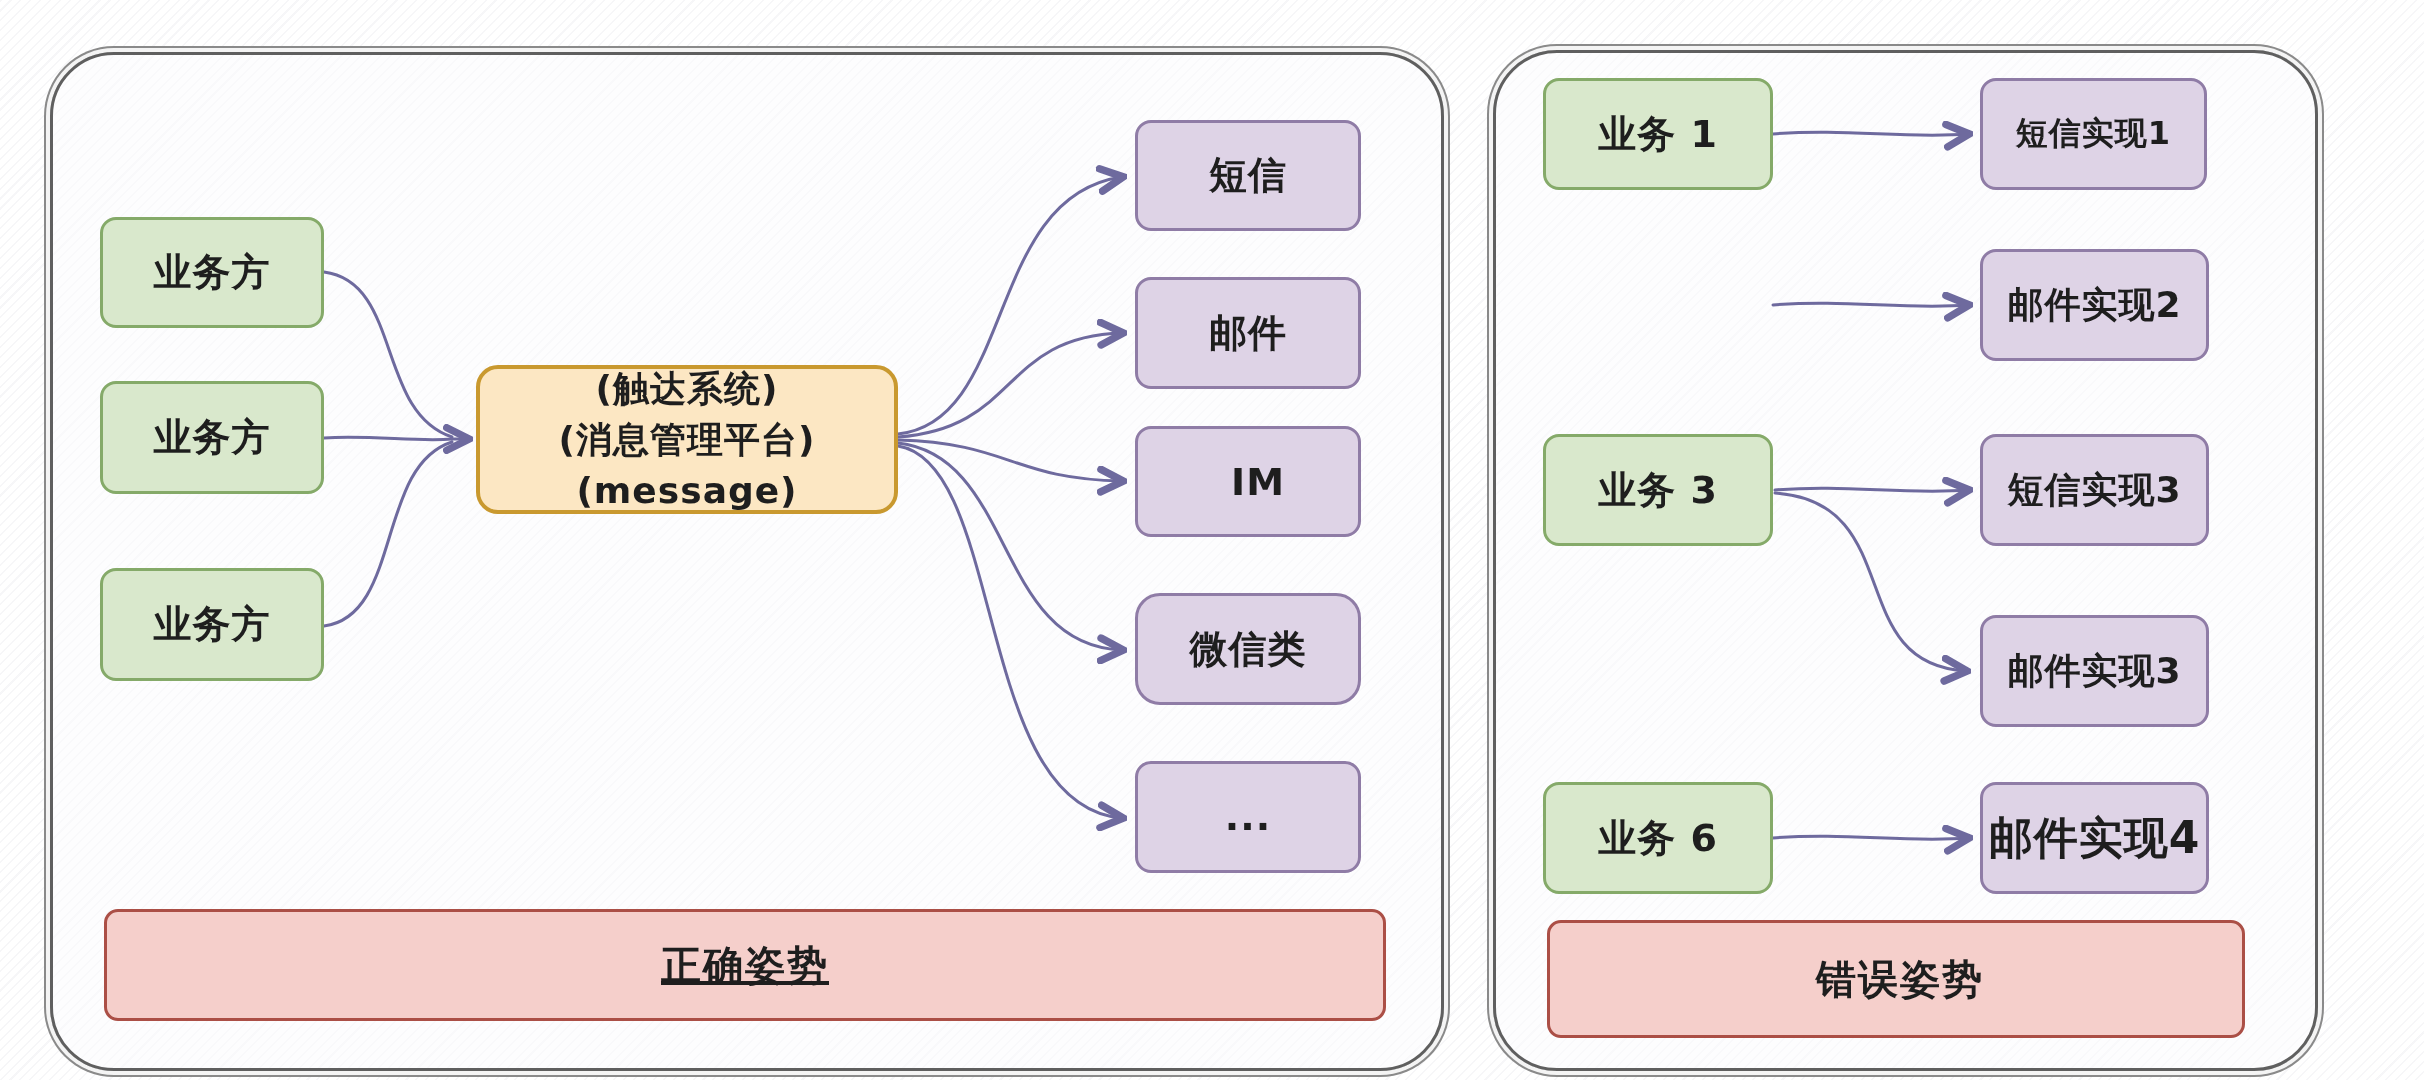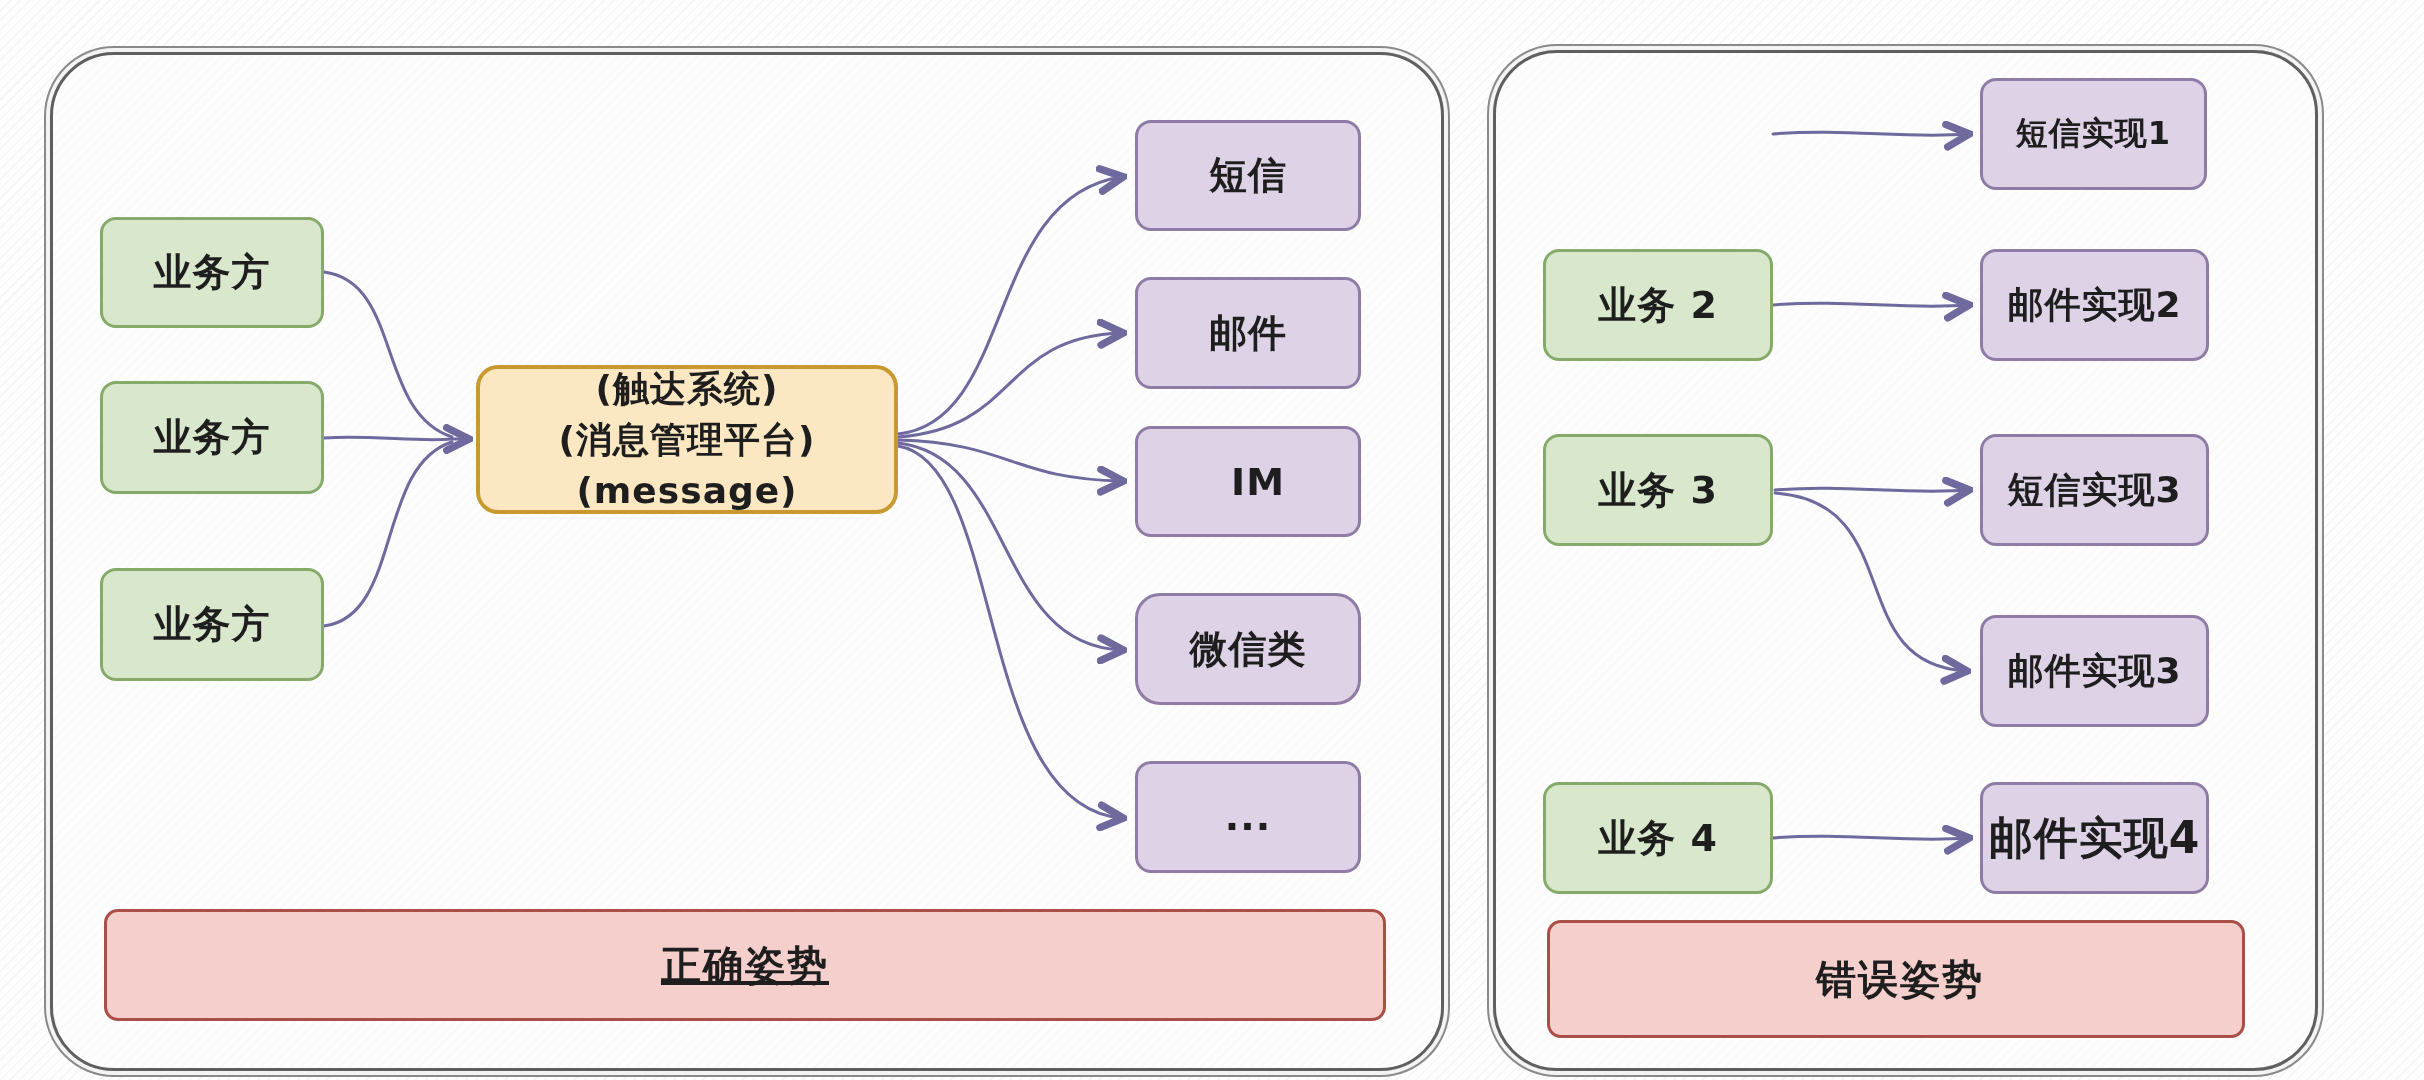--- a/index.html
+++ b/index.html
@@ -91,23 +91,23 @@
   </div>
 
   <div class="node purple" style="left:1135px;top:120px;width:226px;height:111px;">短信</div>
   <div class="node purple" style="left:1135px;top:277px;width:226px;height:112px;font-family:Liberation Serif, serif;">邮件</div>
   <div class="node purple" style="left:1135px;top:426px;width:226px;height:111px;padding-left:20px;">IM</div>
   <div class="node purple" style="left:1135px;top:593px;width:226px;height:112px;border-radius:25px;">微信类</div>
   <div class="node purple" style="left:1135px;top:761px;width:226px;height:112px;">...</div>
 
   <div class="node pinkbar" style="left:104px;top:909px;width:1282px;height:112px;text-decoration:underline;">正确姿势</div>
 
-  <div class="node green" style="left:1543px;top:249px;width:230px;height:112px;">业务 2</div>
+  <div class="node green" style="left:1543px;top:78px;width:230px;height:112px;">业务 1</div>
   <div class="node green" style="left:1543px;top:434px;width:230px;height:112px;">业务 3</div>
-  <div class="node green" style="left:1543px;top:782px;width:230px;height:112px;">业务 4</div>
+  <div class="node green" style="left:1543px;top:782px;width:230px;height:112px;">业务 6</div>
 
   <div class="node purple" style="left:1980px;top:78px;width:227px;height:112px;font-size:32px;">短信实现1</div>
   <div class="node purple" style="left:1980px;top:249px;width:229px;height:112px;font-size:36px;">邮件实现2</div>
   <div class="node purple" style="left:1980px;top:434px;width:229px;height:112px;font-size:36px;">短信实现3</div>
   <div class="node purple" style="left:1980px;top:615px;width:229px;height:112px;font-size:36px;">邮件实现3</div>
   <div class="node purple" style="left:1980px;top:782px;width:229px;height:112px;font-size:44px;">邮件实现4</div>
 
   <div class="node pinkbar" style="left:1547px;top:920px;width:698px;height:118px;padding-left:8px;">错误姿势</div>
 
 </div>

